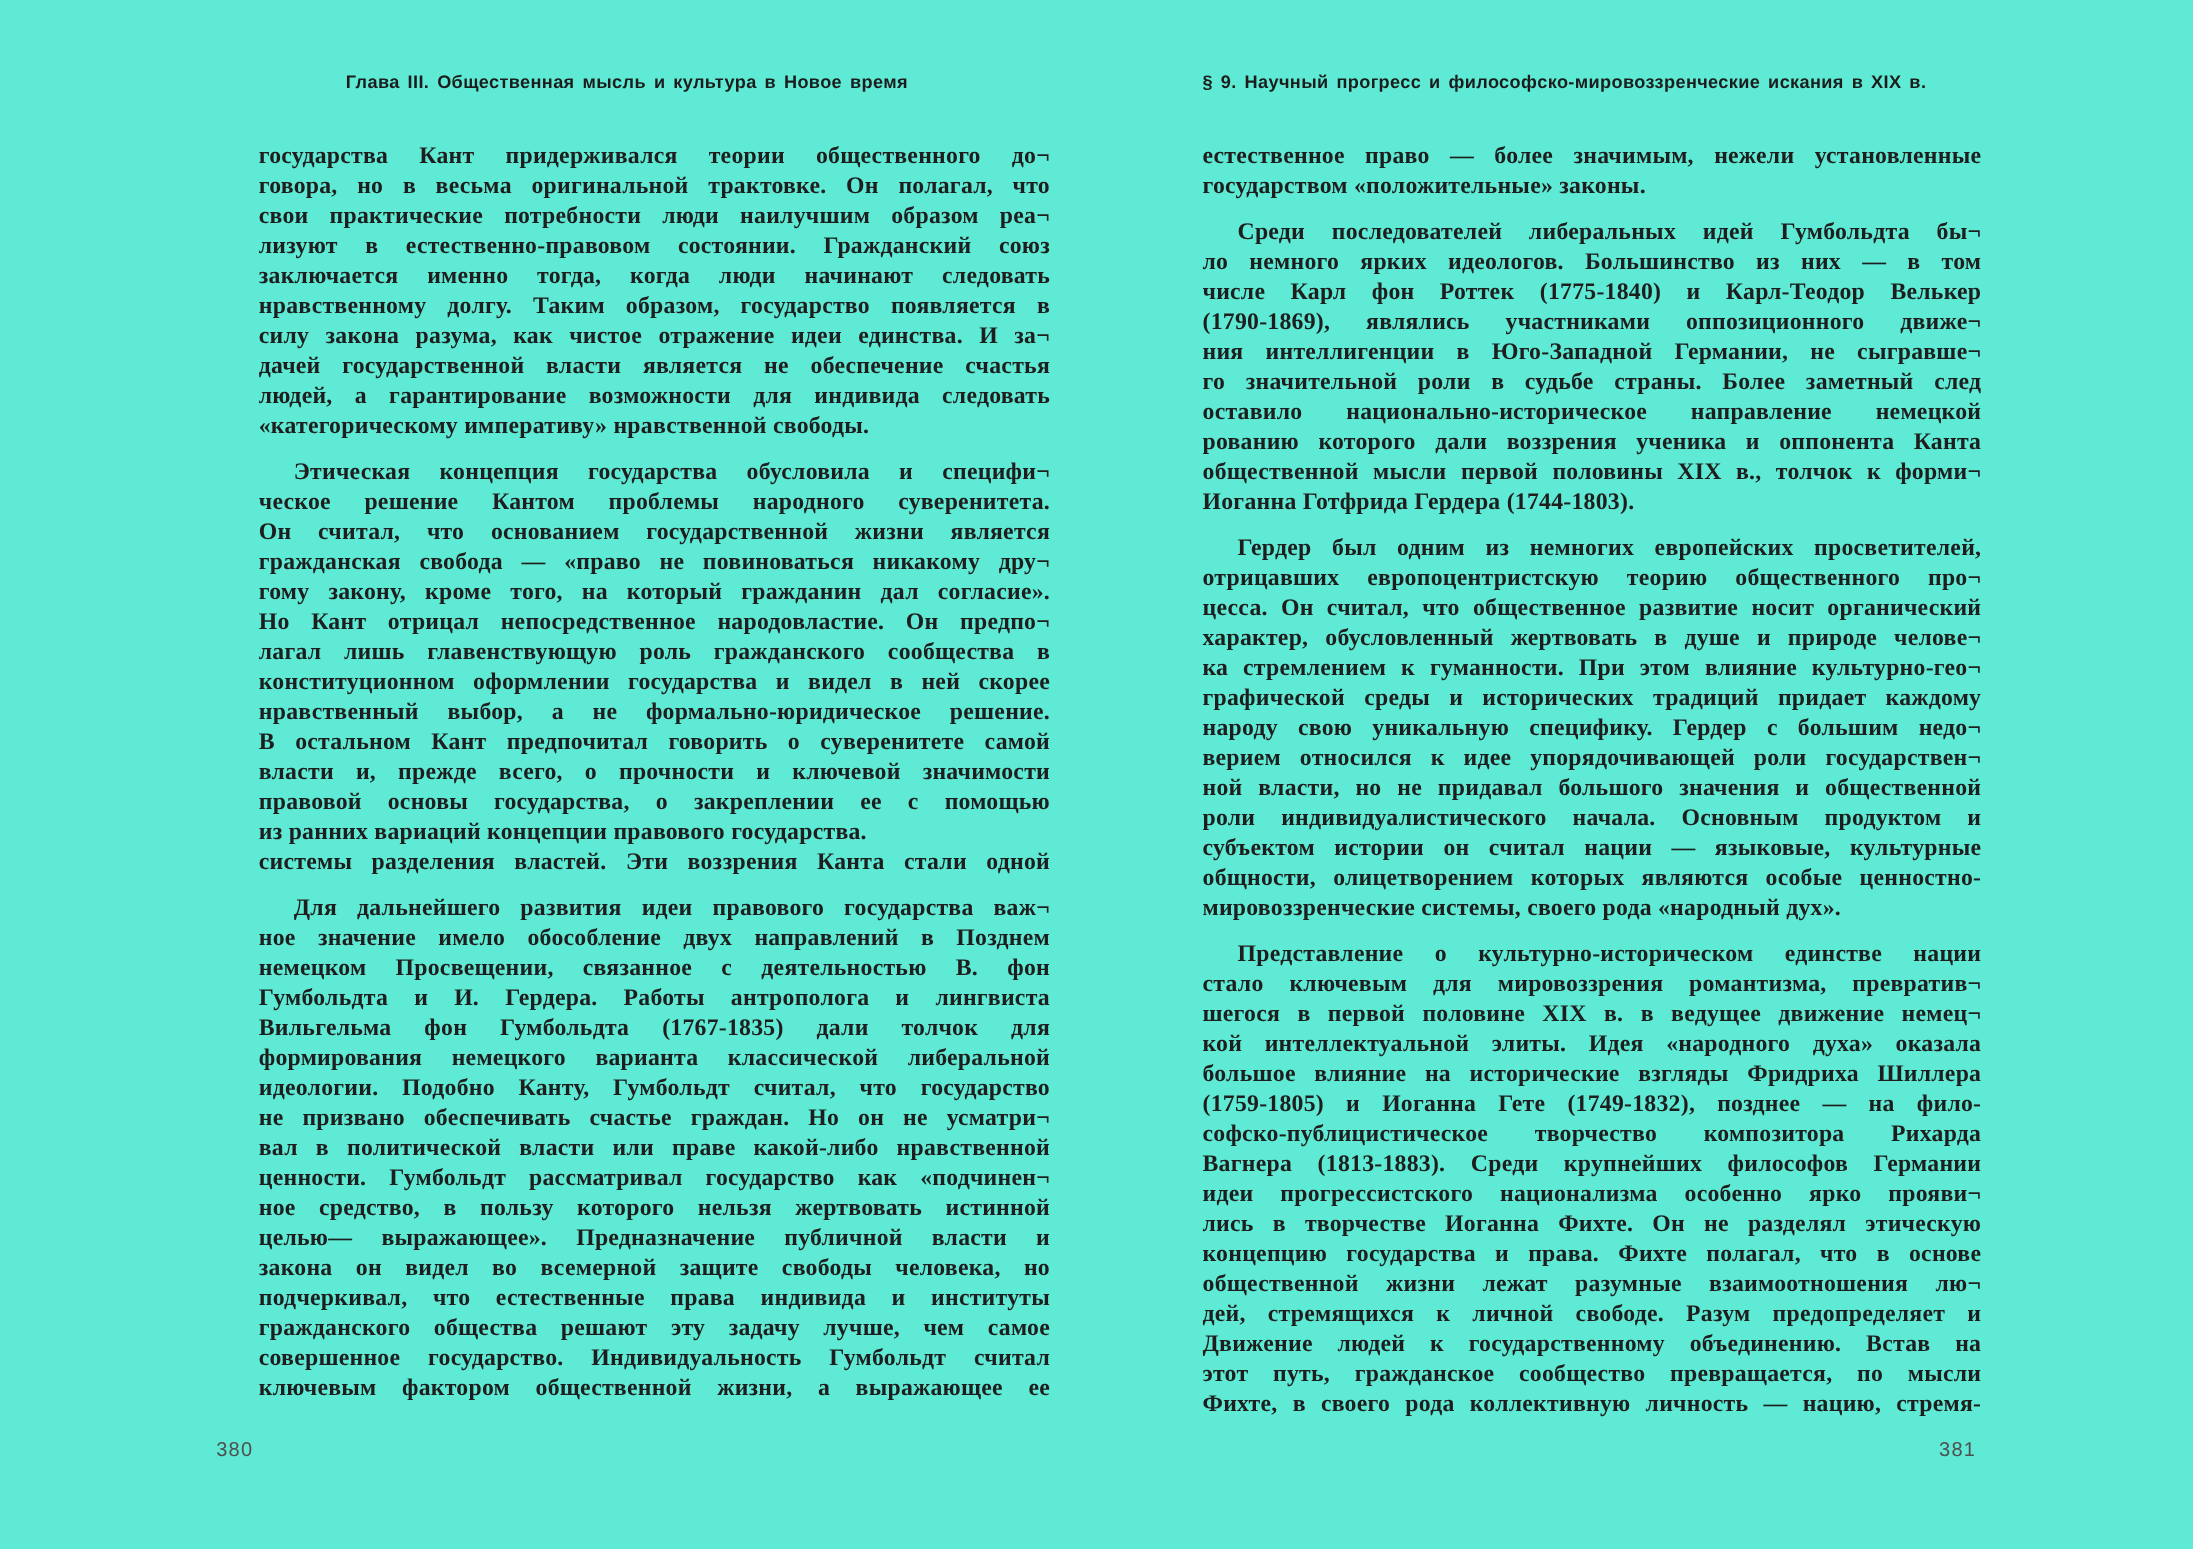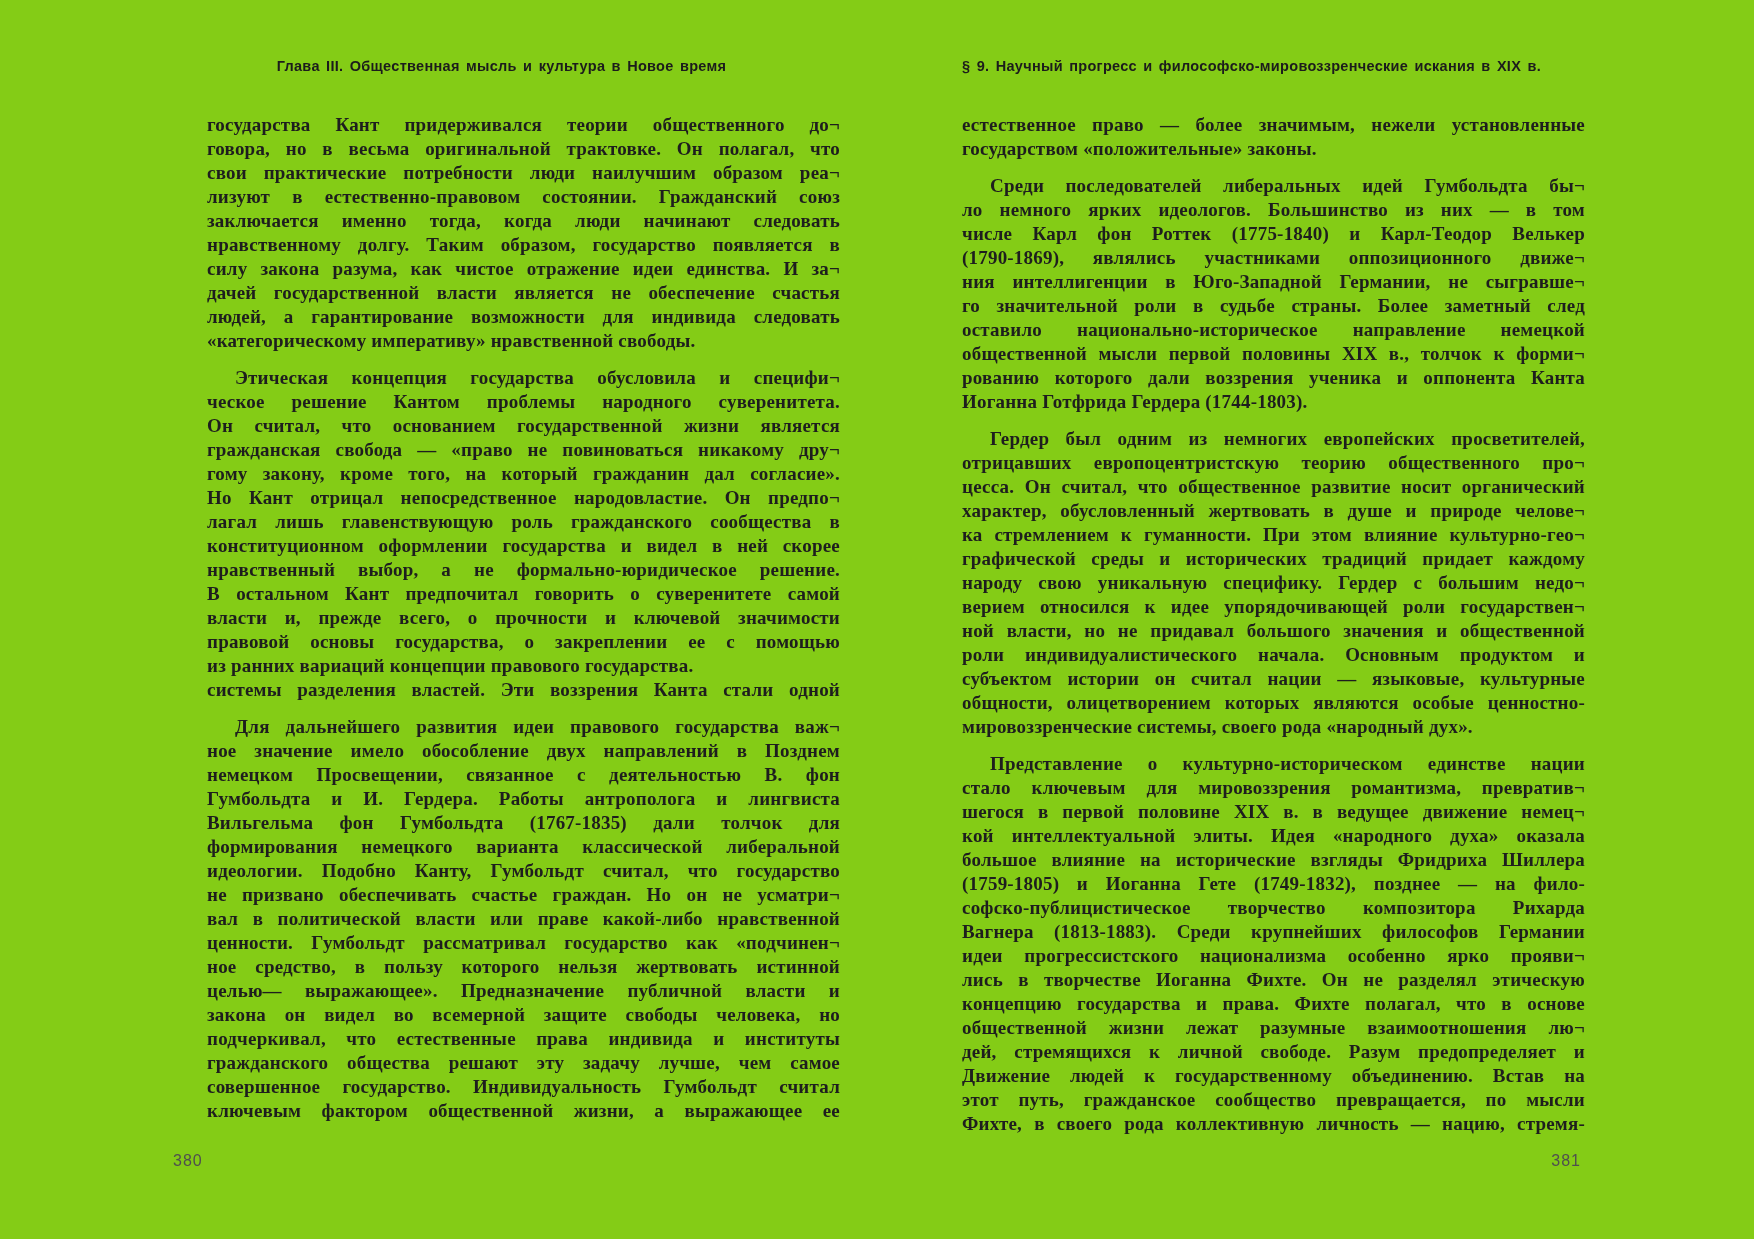--- a/index.html
+++ b/index.html
@@ -1,21 +1,21 @@
 <!DOCTYPE html>
 <html><head>
 <meta charset="utf-8">
 <style>
   html, body { margin: 0; padding: 0; }
   body { background: #f4f4f4; }
   #book {
     position: relative;
     width: 1754px;
     height: 1239px;
-    background: #84cc16;
+    background: #5eead4;
     overflow: hidden;
     font-family: "Liberation Serif", serif;
   }
   .page {
     position: absolute;
     top: 0;
     height: 1239px;
   }
   .page.left  { left: 163px; width: 677px; }
   .page.right { left: 918px; width: 667px; }
@@ -135,22 +135,22 @@
           <div class="line endline">государством «положительные» законы.</div>
         </div>
         <div class="para">
           <div class="line firstindent">Среди последователей либеральных идей Гумбольдта бы¬</div>
           <div class="line">ло немного ярких идеологов. Большинство из них — в том</div>
           <div class="line">числе Карл фон Роттек (1775-1840) и Карл-Теодор Велькер</div>
           <div class="line">(1790-1869), являлись участниками оппозиционного движе¬</div>
           <div class="line">ния интеллигенции в Юго-Западной Германии, не сыгравше¬</div>
           <div class="line">го значительной роли в судьбе страны. Более заметный след</div>
           <div class="line">оставило национально-историческое направление немецкой</div>
+          <div class="line">рованию которого дали воззрения ученика и оппонента Канта</div>
           <div class="line">общественной мысли первой половины XIX в., толчок к форми¬</div>
-          <div class="line">рованию которого дали воззрения ученика и оппонента Канта</div>
           <div class="line endline">Иоганна Готфрида Гердера (1744-1803).</div>
         </div>
         <div class="para">
           <div class="line firstindent">Гердер был одним из немногих европейских просветителей,</div>
           <div class="line">отрицавших европоцентристскую теорию общественного про¬</div>
           <div class="line">цесса. Он считал, что общественное развитие носит органический</div>
           <div class="line">характер, обусловленный жертвовать в душе и природе челове¬</div>
           <div class="line">ка стремлением к гуманности. При этом влияние культурно-гео¬</div>
           <div class="line">графической среды и исторических традиций придает каждому</div>
           <div class="line">народу свою уникальную специфику. Гердер с большим недо¬</div>

